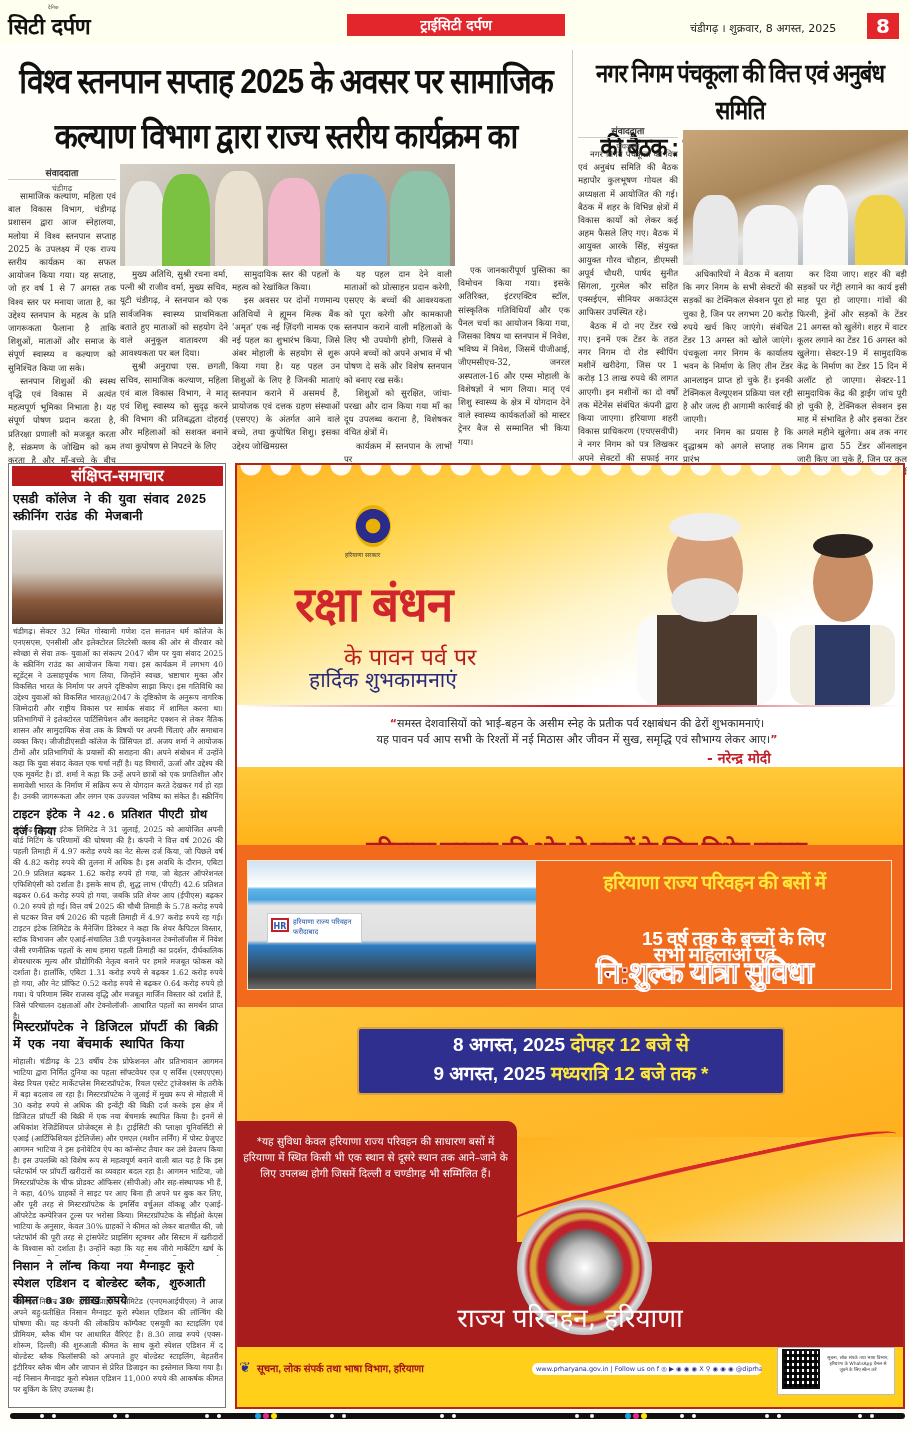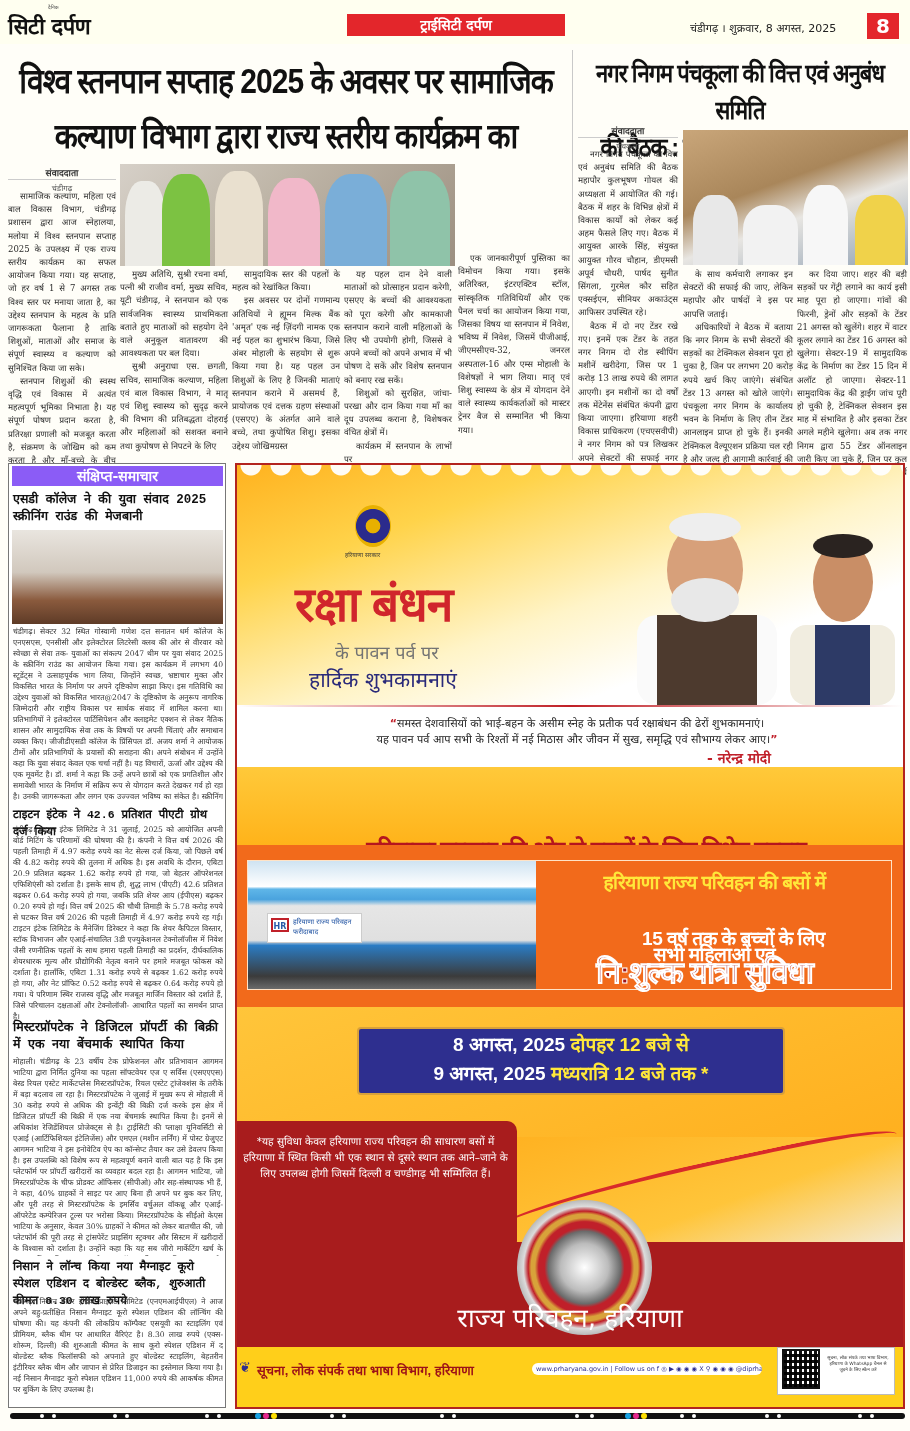--- a/index.html
+++ b/index.html
@@ -28,33 +28,33 @@
   .col-text p { text-indent: 12px; }
 
   
   .photo { background: linear-gradient(135deg,#d6d0c8,#bfb6a8 40%,#9c8f80); overflow: hidden; }
   #photo-main { left: 120px; top: 164px; width: 335px; height: 102px; }
   #photo-meeting { left: 683px; top: 130px; width: 225px; height: 135px; background: linear-gradient(160deg,#c9a67a 0%,#a9865a 40%,#e8e6e2 60%,#8fa0b3 100%); }
   .person { position: absolute; bottom: 0; border-radius: 40% 40% 0 0; }
 
   
   #brief-box { left: 8px; top: 463px; width: 218px; height: 945px; border: 1px solid #777; background: #fff; }
-  #brief-title { left: 12px; top: 466px; width: 211px; height: 20px; background: #8b5cf6; color: #fff; font-size: 14px; font-weight: bold; text-align: center; line-height: 20px; }
+  #brief-title { left: 12px; top: 466px; width: 211px; height: 20px; background: #b91c1c; color: #fff; font-size: 16px; font-weight: bold; text-align: center; line-height: 20px; }
   .brief-head { font-family: Liberation Mono, monospace; font-weight: bold; font-size: 12.5px; line-height: 17px; color: #111; }
   .brief-text { font-size: 7.6px; line-height: 11px; color: #333; text-align: justify; font-family: "DejaVu Serif", serif; }
   #brief-photo { left: 12px; top: 530px; width: 211px; height: 94px; background: linear-gradient(180deg,#e9e5df 0%,#d1c8bd 45%,#8a5a3d 75%,#5e3b27 100%); }
 
   
   #ad { left: 235px; top: 463px; width: 670px; height: 946px; border: 2px solid #b3241f; overflow: hidden; background: #fff; }
   #ad-top { left: 0; top: 0; width: 666px; height: 240px; background: linear-gradient(160deg,#ffb21f 0%,#ffd34a 25%,#fff4c8 55%,#ffffff 75%); }
   #ad-lace { left: 0; top: 0; width: 666px; height: 26px; background: radial-gradient(circle at 14px 0, #fff 10px, transparent 11px) 0 0/30px 26px repeat-x; opacity: .95; }
   #emblem { left: 118px; top: 40px; width: 36px; height: 42px; border-radius: 50%; background: radial-gradient(circle,#e8b000 25%,#2b2b8c 28%,#2b2b8c 60%,#e8b000 63%); }
   #emblem-label { left: 108px; top: 86px; font-size: 6px; color: #333; }
   #raksha-title { left: 58px; top: 105px; font-size: 48px; font-weight: bold; color: #d0252c; font-family: "Liberation Sans", sans-serif; letter-spacing: -1px; }
-  #raksha-sub1 { left: 98px; top: 175px; font-size: 18px; color: #737373; }
+  #raksha-sub1 { left: 107px; top: 175px; font-size: 23px; color: #b91c1c; }
   #raksha-sub2 { left: 72px; top: 200px; font-size: 21px; color: #2a2a7a; }
   #pm-figure { left: 380px; top: 40px; width: 175px; height: 200px; }
   #cm-figure { left: 548px; top: 65px; width: 115px; height: 175px; }
   #ad-rule { left: 0; top: 240px; width: 666px; height: 2px; background: linear-gradient(90deg,#fff,#c01f25,#fff); }
   #quote-box { left: 0; top: 242px; width: 666px; height: 60px; background: #fff; }
   #quote-line1 { left: 60px; top: 250px; width: 560px; font-size: 11px; text-align: center; color: #222; }
   #quote-line2 { left: 60px; top: 266px; width: 560px; font-size: 11px; text-align: center; color: #222; }
   #quote-author { left: 470px; top: 283px; font-size: 14px; font-weight: bold; color: #c0202a; }
   .quote-mark { color: #c0202a; font-weight: bold; }
   #gift-band { left: 0; top: 302px; width: 666px; height: 78px; background: linear-gradient(180deg,#ffc93a,#ffb31a); }
@@ -75,21 +75,21 @@
   #date-line2 { left: 120px; top: 595px; width: 428px; text-align: center; font-size: 19px; font-weight: bold; color: #fff; font-family: "Liberation Sans", sans-serif; }
   .hl-yellow { color: #ffe83a; }
   #maroon-band { left: 0; top: 672px; width: 666px; height: 210px; background: #a81c1d; }
   #yellow-spill { left: 240px; top: 672px; width: 426px; height: 105px; background: linear-gradient(160deg,#ffb01f,#ffc53a 60%,#f4e9d0 100%); }
   #note-box { left: 0; top: 656px; width: 280px; height: 130px; background: #a81c1d; border-radius: 0 10px 10px 0; }
   #note-text { left: 6px; top: 668px; width: 265px; font-size: 10.5px; line-height: 16px; text-align: center; color: #fff; }
   #thread { left: 250px; top: 700px; width: 416px; height: 40px; border-top: 4px solid #d82a2a; border-radius: 60% 30% 0 0; transform: rotate(-12deg); }
   #rakhi { left: 280px; top: 735px; width: 135px; height: 135px; border-radius: 50%; background: radial-gradient(circle,#ffffff 0%,#bcbcbc 25%,#6a6a6a 38%,#c0202a 42%,#c0202a 48%,#d8a23a 52%,#d8a23a 56%,#c0202a 59%,#dcdcdc 64%,#8a8a8a 80%,#a81c1d 82%); }
   #transport-title { left: 0; top: 834px; width: 666px; text-align: center; font-size: 26px; color: #fff; }
   #footer-band { left: 0; top: 880px; width: 666px; height: 62px; background: #ffcf1a; border-top: 2px solid #a81c1d; }
-  #footer-dept { left: 14px; top: 896px; font-size: 13px; font-weight: bold; color: #9c1118; font-family: "Liberation Sans", sans-serif; }
+  #footer-dept { left: 14px; top: 896px; font-size: 10px; font-weight: bold; color: #9c1118; font-family: "Liberation Sans", sans-serif; }
   #footer-icon { left: 2px; top: 894px; font-size: 14px; color: #2e2f8f; }
   #footer-links { left: 295px; top: 898px; width: 230px; height: 12px; background: #fff; border-radius: 6px; font-size: 6.5px; line-height: 12px; color: #2e2f8f; padding-left: 4px; white-space: nowrap; overflow: hidden; }
   #qr-box { left: 540px; top: 882px; width: 118px; height: 48px; background: #fff; border: 1px solid #bbb; }
   #qr-code { left: 545px; top: 884px; width: 38px; height: 40px; background:
       repeating-linear-gradient(90deg,#111 0 3px,#fff 3px 5px),
       repeating-linear-gradient(0deg,#111 0 3px,#fff 3px 6px);
       background-blend-mode: multiply; border: 2px solid #111; }
   #qr-caption { left: 588px; top: 890px; width: 66px; font-size: 4.5px; line-height: 6px; color: #333; text-align: center; }
 
   
@@ -139,21 +139,21 @@
 </div>
 <div class="abs col-text" style="left:232px;top:268px;width:108px;">
   <p>सामुदायिक स्तर की पहलों के महत्व को रेखांकित किया।</p>
   <p>इस अवसर पर दोनों गणमान्य अतिथियों ने ह्यूमन मिल्क बैंक 'अमृत' एक नई ज़िंदगी नामक एक नई पहल का शुभारंभ किया, जिसे अंबर मोहाली के सहयोग से शुरू किया गया है। यह पहल उन शिशुओं के लिए है जिनकी माताएं स्तनपान कराने में असमर्थ हैं, प्रायोजक एवं दत्तक ग्रहण संस्थाओं (एसएए) के अंतर्गत आने वाले बच्चे, तथा कुपोषित शिशु। इसका उद्देश्य जोखिमग्रस्त</p>
 </div>
 <div class="abs col-text" style="left:344px;top:268px;width:108px;">
   <p>यह पहल दान देने वाली माताओं को प्रोत्साहन प्रदान करेगी, एसएए के बच्चों की आवश्यकता को पूरा करेगी और कामकाजी स्तनपान कराने वाली महिलाओं के लिए भी उपयोगी होगी, जिससे वे अपने बच्चों को अपने अभाव में भी पोषण दे सकें और विशेष स्तनपान को बनाए रख सकें।</p>
   <p>शिशुओं को सुरक्षित, जांचा-परखा और दान किया गया माँ का दूध उपलब्ध कराना है, विशेषकर वंचित क्षेत्रों में।</p>
   <p>कार्यक्रम में स्तनपान के लाभों पर</p>
 </div>
-<div class="abs col-text" style="left:458px;top:252px;width:112px;">
+<div class="abs col-text" style="left:458px;top:264px;width:112px;">
   <p>एक जानकारीपूर्ण पुस्तिका का विमोचन किया गया। इसके अतिरिक्त, इंटरएक्टिव स्टॉल, सांस्कृतिक गतिविधियाँ और एक पैनल चर्चा का आयोजन किया गया, जिसका विषय था स्तनपान में निवेश, भविष्य में निवेश, जिसमें पीजीआई, जीएमसीएच-32, जनरल अस्पताल-16 और एम्स मोहाली के विशेषज्ञों ने भाग लिया। मातृ एवं शिशु स्वास्थ्य के क्षेत्र में योगदान देने वाले स्वास्थ्य कार्यकर्ताओं को मास्टर ट्रेनर बैज से सम्मानित भी किया गया।</p>
 </div>
 
 <div class="vrule" style="left:572px;top:50px;height:410px;"></div>
 
 <div id="side-headline" class="abs headline">
   <div>नगर निगम पंचकूला की वित्त एवं अनुबंध समिति</div>
   <div>की बैठक : कई विकास कार्यों को मिली स्वीकृति</div>
 </div>
 <div class="abs" style="left:578px;top:124px;width:100px;">
@@ -164,21 +164,20 @@
   <div class="person" style="left:10px;width:45px;height:70px;background:#e8e8e8;"></div>
   <div class="person" style="left:60px;width:55px;height:60px;background:#f2f2f2;"></div>
   <div class="person" style="left:120px;width:45px;height:80px;background:#f7f7f7;"></div>
   <div class="person" style="left:172px;width:50px;height:70px;background:#f0d24a;"></div>
 </div>
 <div class="abs col-text" style="left:578px;top:148px;width:100px;">
   <p>नगर निगम पंचकूला की वित्त एवं अनुबंध समिति की बैठक महापौर कुलभूषण गोयल की अध्यक्षता में आयोजित की गई। बैठक में शहर के विभिन्न क्षेत्रों में विकास कार्यों को लेकर कई अहम फैसले लिए गए। बैठक में आयुक्त आरके सिंह, संयुक्त आयुक्त गौरव चौहान, डीएमसी अपूर्व चौधरी, पार्षद सुनीत सिंगला, गुरमेल कौर सहित एक्सईएन, सीनियर अकाउंट्स आफिसर उपस्थित रहे।</p>
   <p>बैठक में दो नए टेंडर रखे गए। इनमें एक टेंडर के तहत नगर निगम दो रोड स्वीपिंग मशीनें खरीदेगा, जिस पर 1 करोड़ 13 लाख रुपये की लागत आएगी। इन मशीनों का दो वर्षों तक मेंटेनेंस संबंधित कंपनी द्वारा किया जाएगा। हरियाणा शहरी विकास प्राधिकरण (एचएसवीपी) ने नगर निगम को पत्र लिखकर अपने सेक्टरों की सफाई नगर निगम से करवाने की मांग की है, लेकिन इस मुद्दे पर फिलहाल निर्णय लंबित रखा गया है। महापौर ने स्पष्ट किया कि निगम के पास सीमित स्टाफ है। फिलहाल केवल एक सीएसआई (चीफ सेनेटरी इंस्पेक्टर) है। प्रस्ताव था कि रोड स्वीपिंग मशीन</p>
 </div>
 <div class="abs col-text" style="left:683px;top:268px;width:110px;">
-  <p>के साथ कर्मचारी लगाकर इन सेक्टरों की सफाई की जाए, लेकिन महापौर और पार्षदों ने इस पर आपत्ति जताई।</p>
   <p>अधिकारियों ने बैठक में बताया कि नगर निगम के सभी सेक्टरों की सड़कों का टेक्निकल सेक्शन पूरा हो चुका है, जिन पर लगभग 20 करोड़ रुपये खर्च किए जाएंगे। संबंधित टेंडर 13 अगस्त को खोले जाएंगे। पंचकूला नगर निगम के कार्यालय भवन के निर्माण के लिए तीन टेंडर आनलाइन प्राप्त हो चुके हैं। इनकी टेक्निकल वैल्यूएशन प्रक्रिया चल रही है और जल्द ही आगामी कार्रवाई की जाएगी।</p>
   <p>नगर निगम का प्रयास है कि वृद्धाश्रम को अगले सप्ताह तक प्रारंभ</p>
 </div>
 <div class="abs col-text" style="left:797px;top:268px;width:110px;">
   <p>कर दिया जाए। शहर की बड़ी सड़कों पर गेंट्री लगाने का कार्य इसी माह पूरा हो जाएगा। गांवों की फिरनी, ड्रेनों और सड़कों के टेंडर 21 अगस्त को खुलेंगे। शहर में वाटर कूलर लगाने का टेंडर 16 अगस्त को खुलेगा। सेक्टर-19 में सामुदायिक केंद्र के निर्माण का टेंडर 15 दिन में अलॉट हो जाएगा। सेक्टर-11 सामुदायिक केंद्र की ड्राईंग जांच पूरी हो चुकी है, टेक्निकल सेक्शन इस माह में संभावित है और इसका टेंडर अगले महीने खुलेगा। अब तक नगर निगम द्वारा 55 टेंडर ऑनलाइन जारी किए जा चुके हैं, जिन पर कुल मिलाकर 100 करोड़ रुपये खर्च किए जाएंगे।</p>
 </div>
 
 <div id="brief-box" class="abs"></div>
 <div id="brief-title" class="abs">संक्षिप्त-समाचार</div>
 <div class="abs brief-head" style="left:13px;top:492px;width:210px;">एसडी कॉलेज ने की युवा संवाद 2025 स्क्रीनिंग राउंड की मेजबानी</div>

